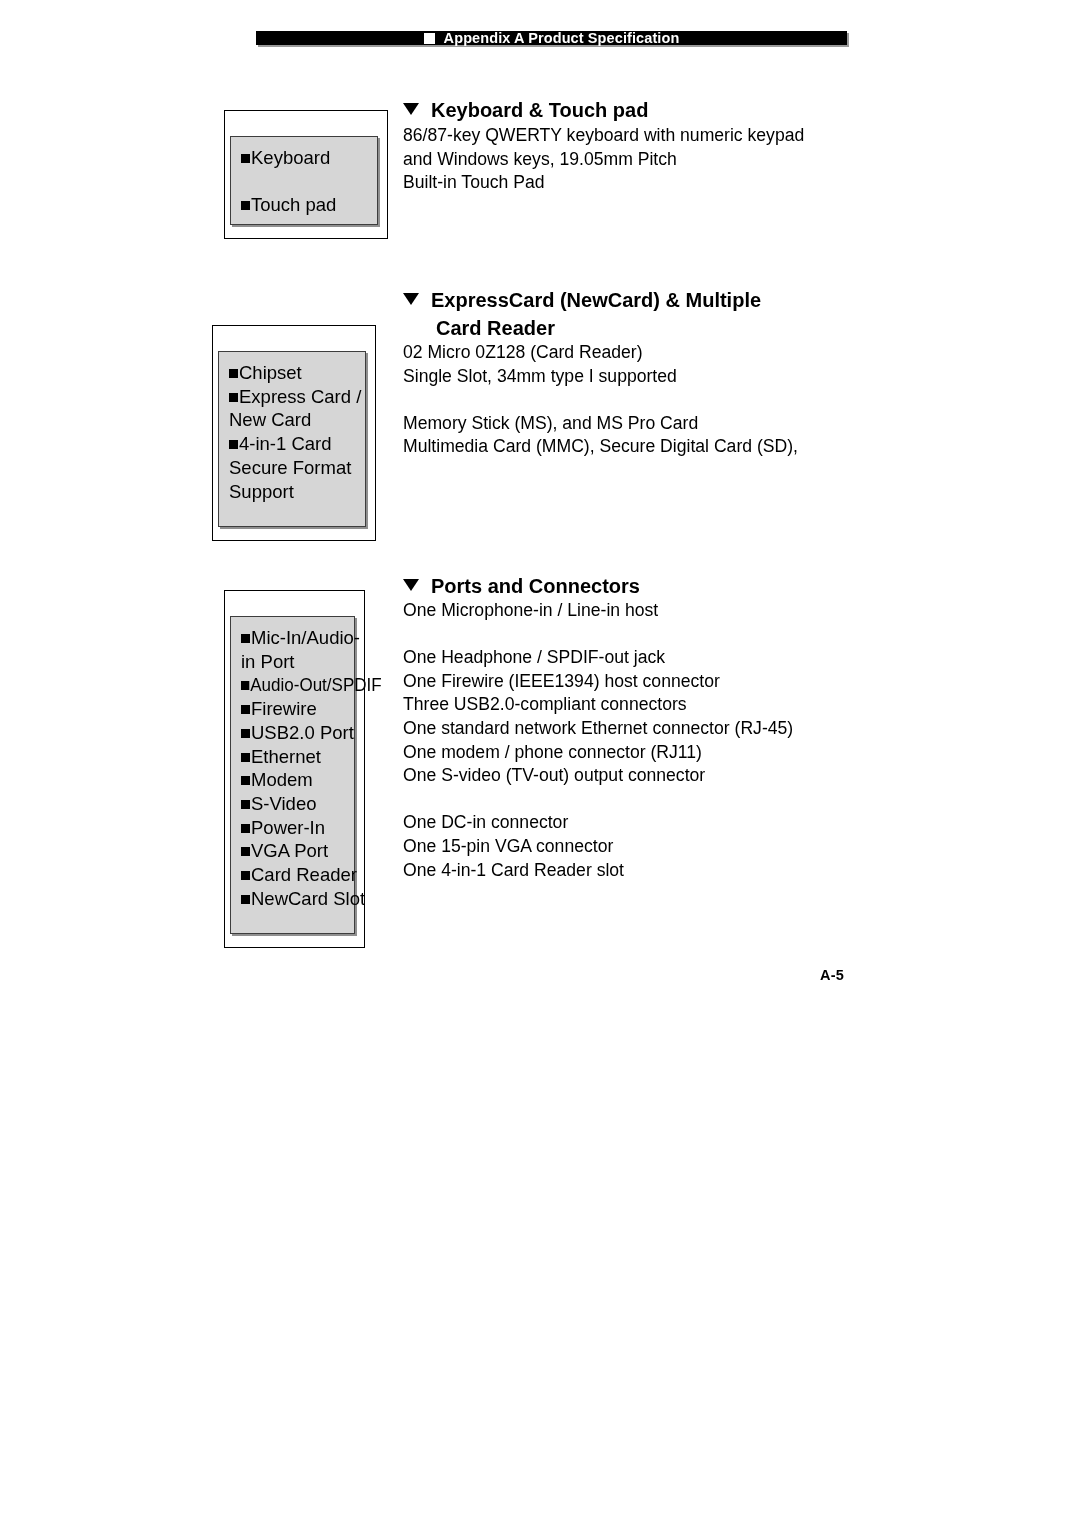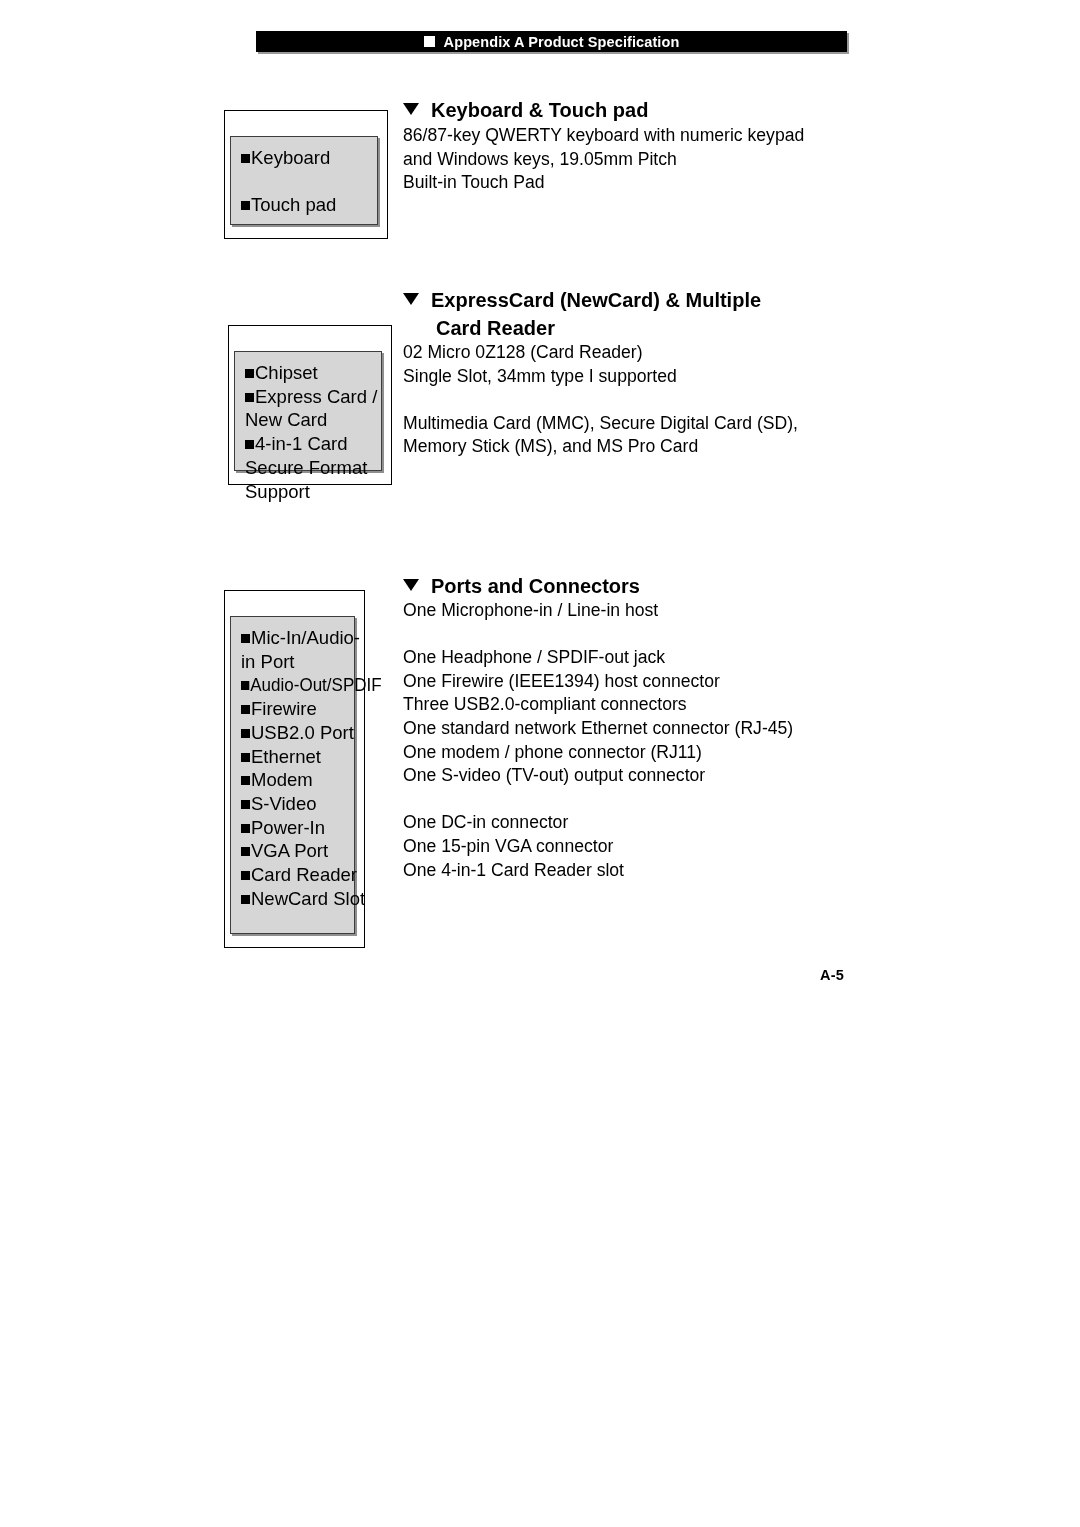--- a/index.html
+++ b/index.html
@@ -15,21 +15,21 @@
     color: #000000;
     overflow: hidden;
   }
 
   
   .header-bar {
     position: absolute;
     left: 256px;
     top: 31px;
     width: 591px;
-    height: 21px;
+    height: 14px;
     background: #000000;
     box-shadow: 2px 2px 0 0 #9a9a9a;
     display: flex;
     align-items: center;
     justify-content: center;
   }
   .header-bar .hdr-square {
     display: inline-block;
     width: 11px;
     height: 11px;
@@ -164,21 +164,21 @@
 
   <div class="body-block" style="left:403px; top:124px;">
     <div class="body-line">86/87-key QWERTY keyboard with numeric keypad</div>
     <div class="body-line">and Windows keys, 19.05mm Pitch</div>
     <div class="body-line">Built-in Touch Pad</div>
   </div>
 </div>
 
 <div class="section">
 
-  <div class="label-box-outer" style="left:228px; top:325px; width:164px; height:160px;">
+  <div class="label-box-outer" style="left:212px; top:325px; width:164px; height:216px;">
     <div class="label-box-inner">
       <div class="label-line">
         <span class="sq"></span><span>Chipset</span>
       </div>
       <div class="label-line">
         <span class="sq"></span><span>Express Card /</span>
       </div>
       <div class="label-line">New Card</div>
       <div class="label-line">
         <span class="sq"></span><span>4-in-1 Card</span>
@@ -190,22 +190,22 @@
 
   <div class="sec-heading" style="left:403px; top:286px;">
     <span class="tri"></span><span>ExpressCard (NewCard) &amp; Multiple</span>
     <span class="head-line2">Card Reader</span>
   </div>
 
   <div class="body-block" style="left:403px; top:341px;">
     <div class="body-line">02 Micro 0Z128 (Card Reader)</div>
     <div class="body-line">Single Slot, 34mm type I supported</div>
     <div class="body-line blank"></div>
+    <div class="body-line">Memory Stick (MS), and MS Pro Card</div>
     <div class="body-line">Multimedia Card (MMC), Secure Digital Card (SD),</div>
-    <div class="body-line">Memory Stick (MS), and MS Pro Card</div>
   </div>
 </div>
 
 <div class="section">
 
   <div class="label-box-outer" style="left:224px; top:590px; width:141px; height:358px;">
     <div class="label-box-inner">
       <div class="label-line">
         <span class="sq"></span><span>Mic-In/Audio-</span>
       </div>

